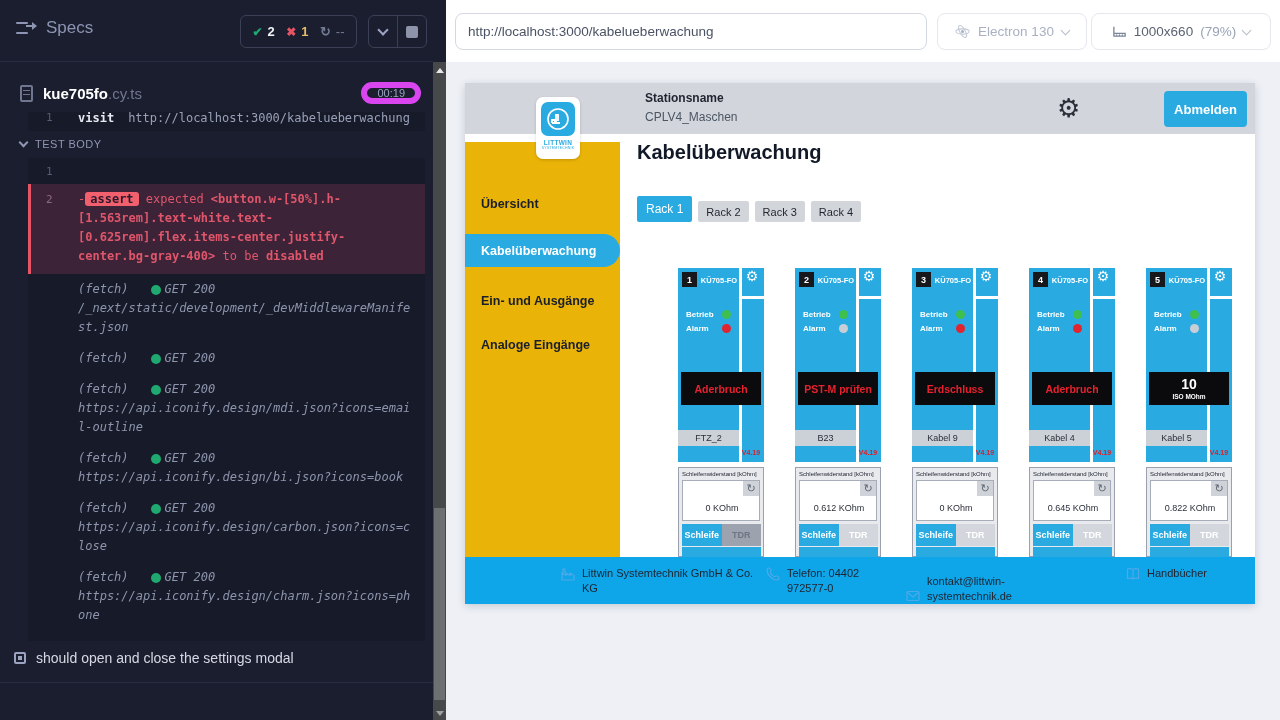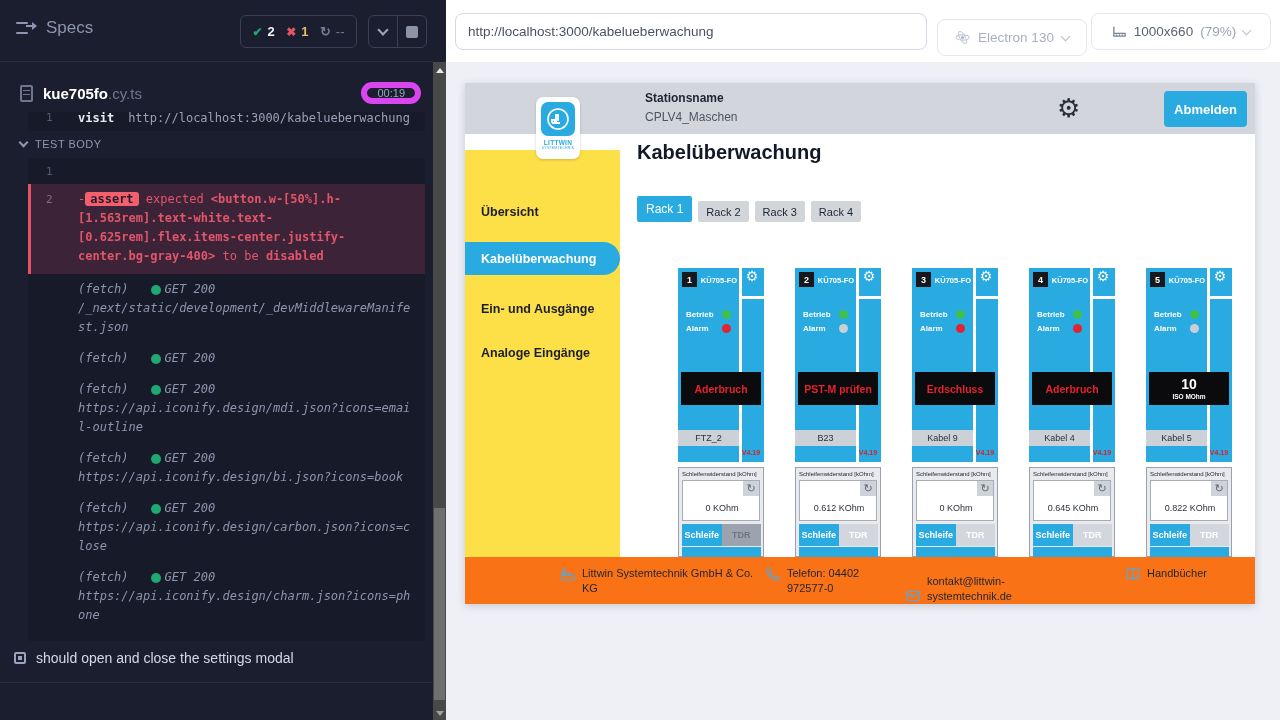--- a/index.html
+++ b/index.html
@@ -69,39 +69,39 @@
   .scrollbar { position:absolute; left:433px; top:62px; width:13px; height:658px; background:#47484a; cursor:pointer; }
   .sb-up, .sb-down { position:absolute; left:3px; width:0; height:0; }
   .sb-up { top:6px; border-left:4px solid transparent; border-right:4px solid transparent; border-bottom:5px solid #e8e8e8; }
   .sb-down { bottom:4px; border-left:4px solid transparent; border-right:4px solid transparent; border-top:5px solid #9fa0a2; }
   .sb-thumb { position:absolute; left:1px; top:446px; width:11px; height:192px; background:#6e6f71; }
 
   
   .rightside { position:absolute; left:446px; top:0; width:834px; height:720px; background:#eef0f6; }
   .topbar { position:absolute; left:0; top:0; width:834px; height:62px; background:#ffffff; }
   .url-input { position:absolute; left:9px; top:13px; width:472px; height:37px; border:1px solid #d3d8e2; border-radius:8px; font-size:13.5px; color:#4a5264; padding:0 12px; font-family:"Liberation Sans", sans-serif; background:#fff; }
-  .browser-btn { position:absolute; left:491px; top:19px; width:150px; height:37px; border:1px solid #e4e7ee; border-radius:8px; display:flex; align-items:center; justify-content:center; gap:8px; color:#a8b0c2; font-size:13.5px; cursor:default; }
+  .browser-btn { position:absolute; left:491px; top:13px; width:150px; height:37px; border:1px solid #e4e7ee; border-radius:8px; display:flex; align-items:center; justify-content:center; gap:8px; color:#a8b0c2; font-size:13.5px; cursor:default; }
   .size-btn { position:absolute; left:645px; top:13px; width:180px; height:37px; border:1px solid #e4e7ee; border-radius:8px; display:flex; align-items:center; justify-content:center; gap:7px; font-size:13.5px; color:#5b6372; cursor:pointer; }
   .size-btn .pct { color:#9aa3b5; }
   .mini-chev { width:7px; height:7px; border-right:1.5px solid #b6bdcb; border-bottom:1.5px solid #b6bdcb; transform:rotate(45deg); margin-top:-3px; }
 
   
   .aut { position:absolute; left:19px; top:83px; width:790px; height:521px; background:#ffffff; box-shadow:0 2px 8px rgba(40,50,70,.2); overflow:hidden; }
   .aut-header { position:absolute; left:0; top:0; width:790px; height:51px; background:#d2d5db; }
   .logo-card { position:absolute; left:71px; top:14px; width:44px; height:62px; background:#fff; border-radius:7px; box-shadow:0 1px 3px rgba(0,0,0,.18); z-index:5; text-align:center; padding-top:5px; }
   .logo-sq { width:34px; height:34px; margin:0 auto; background:#29abe2; border-radius:7px; display:flex; align-items:center; justify-content:center; }
   .logo-name { color:#29abe2; font-weight:bold; font-size:6.5px; letter-spacing:.3px; margin-top:3px; }
   .logo-sub { color:#29abe2; font-size:3.5px; letter-spacing:.2px; }
   .station { position:absolute; left:180px; top:8px; }
   .station-label { font-size:12px; font-weight:bold; color:#1f2430; }
   .station-name { font-size:12px; color:#4b5563; margin-top:5px; }
   .hdr-gear { position:absolute; left:592px; top:7px; font-size:26px; color:#2a2f3a; cursor:pointer; line-height:36px; }
   .logout-btn { position:absolute; left:699px; top:8px; width:83px; height:36px; background:#29abe2; border:none; border-radius:4px; color:#fff; font-weight:bold; font-size:13px; cursor:pointer; font-family:"Liberation Sans", sans-serif; }
 
-  .aut-nav { position:absolute; left:0; top:67px; width:155px; height:423px; background:#fde047; }
+  .aut-nav { position:absolute; left:0; top:59px; width:155px; height:423px; background:#eab308; }
   .nav-item { height:20px; display:flex; align-items:center; padding-left:16px; font-size:12.5px; font-weight:bold; color:#1a1f2b; margin-top:24px; cursor:pointer; }
   .nav-item.first { margin-top:52px; }
   .nav-item.active { height:33px; background:#29abe2; color:#fff; border-radius:0 17px 17px 0; margin-top:20px; margin-bottom:4px; }
 
   .page-title { position:absolute; left:172px; top:58px; font-size:20px; font-weight:600; color:#111827; }
   .tabs { position:absolute; left:172px; top:113px; display:flex; align-items:flex-end; }
   .tab { background:#d2d6db; color:#1f2430; font-size:11px; height:21px; padding:0 8px; display:flex; align-items:center; margin-right:6px; border-radius:2px; cursor:pointer; }
   .tab.active { background:#29abe2; color:#fff; font-size:12px; height:26px; padding:0 9px; }
 
   
@@ -128,21 +128,21 @@
   .value-box { position:absolute; left:3px; top:12px; width:78px; height:41px; background:#fff; border:1px solid #a6adb8; }
   .refresh { position:absolute; right:0px; top:0px; width:16px; height:15px; background:#cfd3d9; color:#5c6470; font-size:11px; line-height:15px; text-align:center; cursor:pointer; }
   .value { position:absolute; left:0; top:22px; width:78px; text-align:center; font-size:9px; color:#2a2f38; }
   .btn-row { position:absolute; left:3px; top:56px; width:79px; height:22px; display:flex; }
   .btn-half { flex:1; display:flex; align-items:center; justify-content:center; font-size:9px; font-weight:bold; cursor:pointer; }
   .btn-schleife { background:#29abe2; color:#fff; }
   .btn-tdr.dark { background:#9ca3af; color:#6e7683; }
   .btn-tdr.light { background:#d3d7dd; color:#fff; }
   .blue-strip { position:absolute; left:3px; top:79px; width:79px; height:10px; background:#29abe2; }
 
-  .aut-footer { position:absolute; left:0; top:474px; width:790px; height:47px; background:#f97316; display:flex; padding:9px 0 0 95px; font-size:11px; color:#1f2430; }
+  .aut-footer { position:absolute; left:0; top:474px; width:790px; height:47px; background:#0ea5e9; display:flex; padding:9px 0 0 95px; font-size:11px; color:#1f2430; }
   .f-item { display:flex; gap:6px; }
   .f-icon { flex:none; width:16px; height:16px; color:#4da9e8; }
   .f-icon svg { width:16px; height:16px; display:block; }
   .f-text { line-height:15px; word-break:break-word; }
   .fi1 { width:205px; } .fi1 .f-text { width:175px; }
   .fi2 { width:140px; } .fi2 .f-text { width:108px; }
   .fi3 { width:180px;align-items:flex-end; } .fi3 .f-text { width:100px; }
   .fi4 { margin-left:40px; }
 </style>
 </head>

